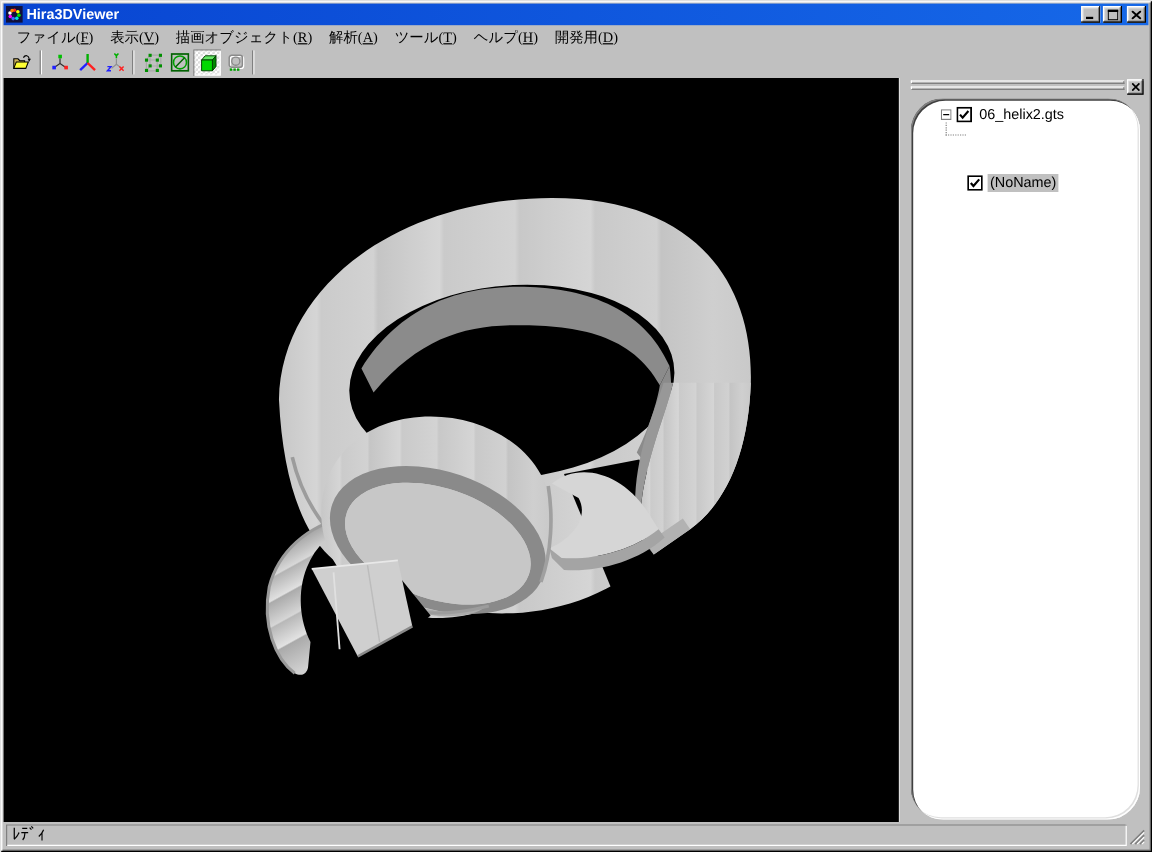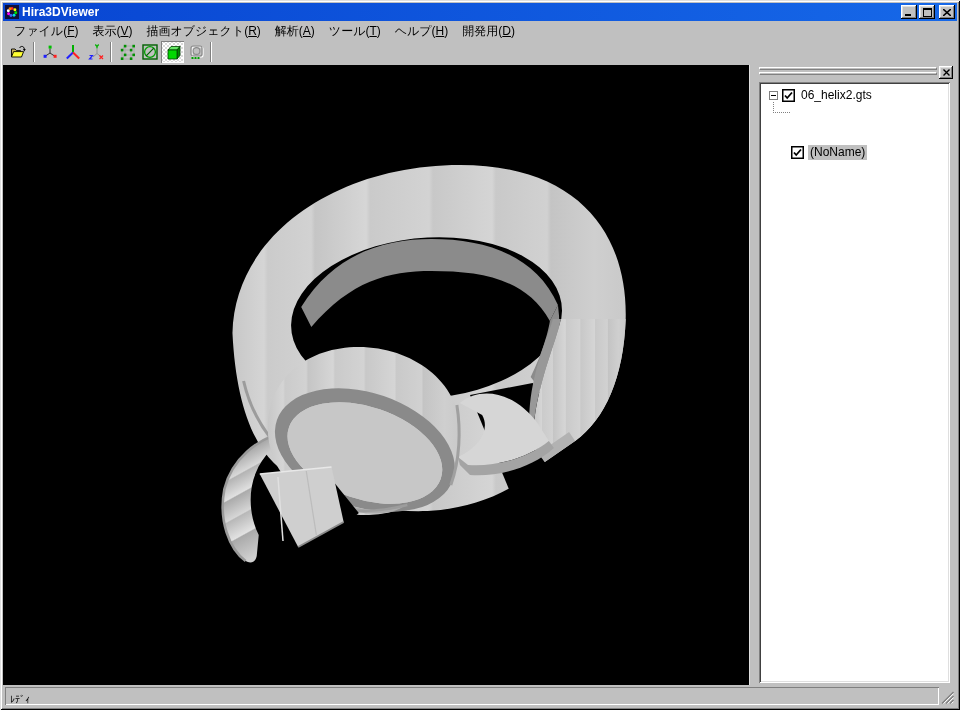--- a/index.html
+++ b/index.html
@@ -20,21 +20,21 @@
   .title-text{color:#fff;font-weight:bold;font-size:12px;flex:1 1 auto;
     white-space:nowrap;overflow:hidden;line-height:18px;}
   .cap-btn{width:16px;height:14px;background:#C0C0C0;margin-left:2px;
     display:flex;align-items:center;justify-content:center;padding:0;border:0;
     box-shadow: inset -1px -1px 0 #000, inset 1px 1px 0 #fff,
                 inset -2px -2px 0 #808080, inset 2px 2px 0 #dfdfdf;}
   .cap-btn.close{margin-left:4px;}
   
   .menubar{height:19px;display:flex;align-items:center;font-size:12px;
     padding:1px 2px 0 4px;flex:0 0 auto;color:#000;}
-  .menu-item{padding:16px 7px;white-space:nowrap;cursor:default;}
+  .menu-item{padding:16px 7px;white-space:nowrap;cursor:default;font-family:Liberation Serif, serif;}
   
   .toolbar{height:25px;display:flex;align-items:center;padding:0 0 1px 4px;flex:0 0 auto;}
   .tb-btn{width:23px;height:22px;display:flex;align-items:center;justify-content:center;
     background:transparent;border:0;padding:0;margin:0;}
   .tb-btn.pressed{
     box-shadow: inset 1px 1px 0 #808080, inset -1px -1px 0 #fff;
     background-color:#fff;
     background-image:linear-gradient(45deg,#d9d9d9 25%,transparent 25%,transparent 75%,#d9d9d9 75%),
                      linear-gradient(45deg,#d9d9d9 25%,transparent 25%,transparent 75%,#d9d9d9 75%);
     background-size:4px 4px;background-position:0 0,2px 2px;}
@@ -51,35 +51,35 @@
   .grip-line{height:3px;margin-bottom:2px;background:#C0C0C0;
     border-top:1px solid #fff;border-left:1px solid #fff;
     border-bottom:1px solid #808080;border-right:1px solid #808080;}
   .panel-close{position:absolute;top:1px;right:4px;width:14px;height:13px;background:#C0C0C0;
     border:0;padding:0;display:flex;align-items:center;justify-content:center;
     box-shadow: inset -1px -1px 0 #000, inset 1px 1px 0 #fff,
                 inset -2px -2px 0 #808080, inset 2px 2px 0 #dfdfdf;}
   .treebox{flex:1 1 auto;background:#fff;margin:1px 7px 2px 2px;
     box-shadow: inset 1px 1px 0 #808080, inset -1px -1px 0 #fff,
                 inset 2px 2px 0 #404040, inset -2px -2px 0 #dfdfdf;
-    padding:5px 5px;font-size:12px;position:relative;overflow:hidden;}
+    padding:5px 20px;font-size:12px;position:relative;overflow:hidden;border-radius:27px;}
   .tree{position:relative;color:#000;}
   .tree-row{display:flex;align-items:center;height:17px;white-space:nowrap;}
   .tree-row.child{padding-left:27px;margin-top:40px;}
   .expand-box{flex:0 0 auto;margin:0 4px 0 5px;}
   .checkbox{flex:0 0 auto;margin-right:4px;}
   .tree-label{padding:0 2px;line-height:15px;}
   .tree-label.selected{background:#C0C0C0;}
   .checkbox .tick{visibility:hidden;}
   .checkbox.checked .tick{visibility:visible;}
   .vconn{position:absolute;left:9px;top:15px;height:11px;border-left:1px dotted #808080;}
   .hconn{position:absolute;left:9px;top:25px;width:17px;border-top:1px dotted #808080;}
   
   .statusbar{height:22px;flex:0 0 auto;position:relative;padding:2px 18px 2px 2px;}
-  .status-panel{height:100%;display:flex;align-items:flex-end;padding:0 5px;font-size:10px;
+  .status-panel{height:100%;display:flex;align-items:flex-start;padding:0 5px;font-size:14px;
     box-shadow: inset 1px 1px 0 #808080, inset -1px -1px 0 #fff;color:#000;}
   .resize-grip{position:absolute;right:3px;bottom:3px;}
 </style>
 </head>
 <body>
 
 <div class="window">
 
   <div class="titlebar">
     <svg class="title-icon" viewBox="0 0 16 16">

